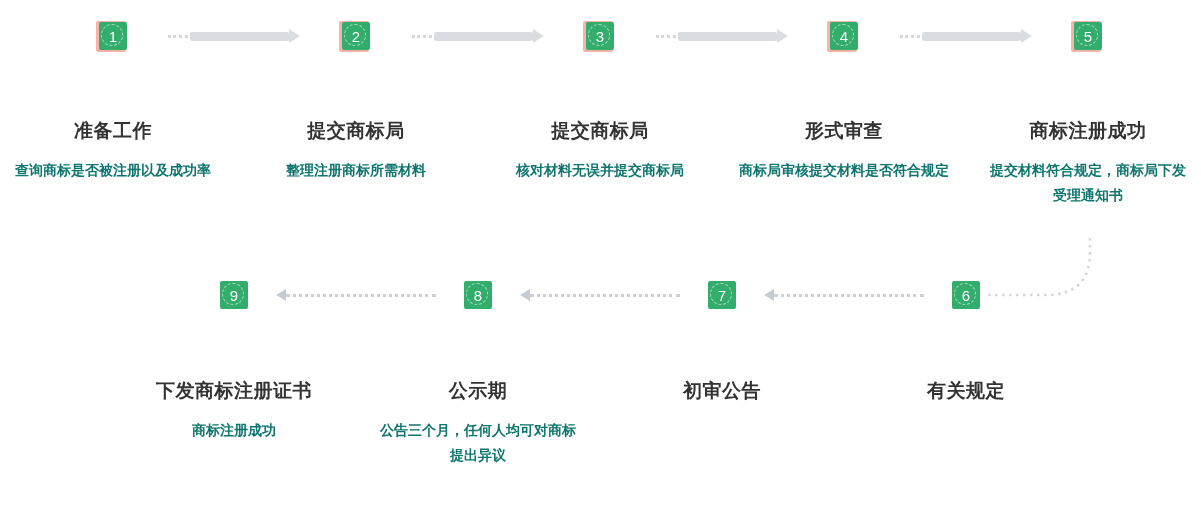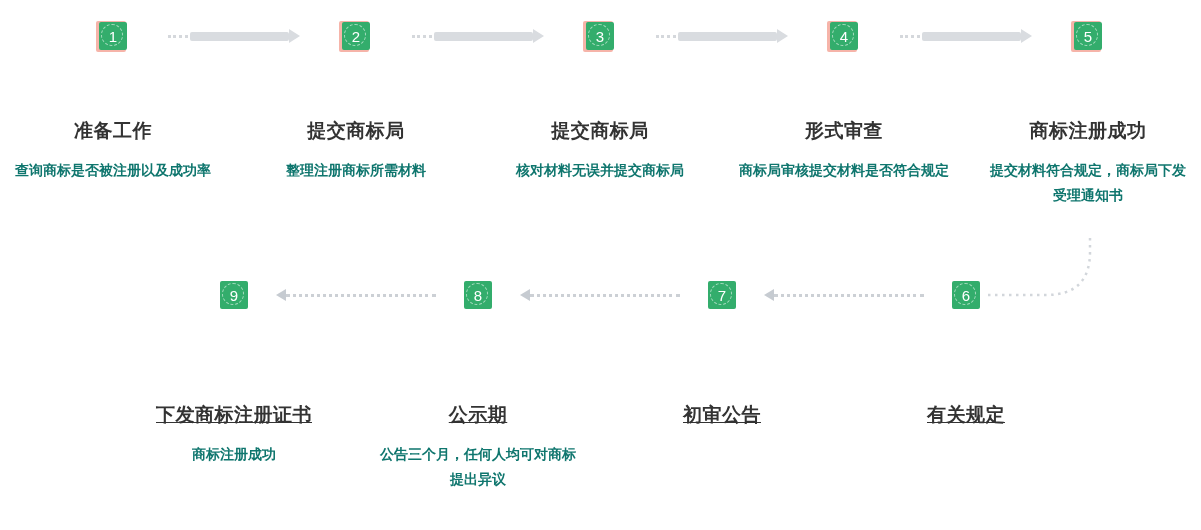--- a/index.html
+++ b/index.html
@@ -14,21 +14,21 @@
 
   
   .badge-wrap{ position:relative; width:28px; height:28px; margin:0 auto; }
   .badge-accent{ position:absolute; left:-3px; top:-1px; width:30px; height:31px; background:#f6b4a9; border-radius:2px; }
   .badge{ position:absolute; left:0; top:0; width:28px; height:28px; background:#33ad6c; border-radius:2px;
           display:flex; align-items:center; justify-content:center; }
   .badge-circle{ position:absolute; left:2px; top:2px; width:22px; height:22px; border:1px dashed rgba(255,255,255,.55); border-radius:50%; }
   .badge-num{ position:relative; color:#ffffff; font-size:15px; line-height:1; }
 
   .step-title{ margin-top:68px; font-size:19px; font-weight:bold; color:#333333; letter-spacing:.5px; }
-  .col.bottom .step-title{ margin-top:93px;text-decoration:underline; }
+  .col.bottom .step-title{ margin-top:69px; }
   .step-desc{ margin:14px auto 0; font-size:14px; line-height:25px; color:#0f766e;font-weight:bold; }
   .desc-narrow{ max-width:202px; }
 
   
   .arrow-right{ position:absolute; top:28px; height:16px; width:132px; display:flex; align-items:center; }
   .arrow-right .lead-dots{ width:20px; height:0; border-top:3px dotted #d5d8dc; }
   .arrow-right .bar{ flex:1; height:9px; margin-left:2px; background:#d9dce0; border-radius:2px; }
   .arrow-right .head{ width:0; height:0; border-top:7px solid transparent; border-bottom:7px solid transparent; border-left:11px solid #d9dce0; }
 
   

